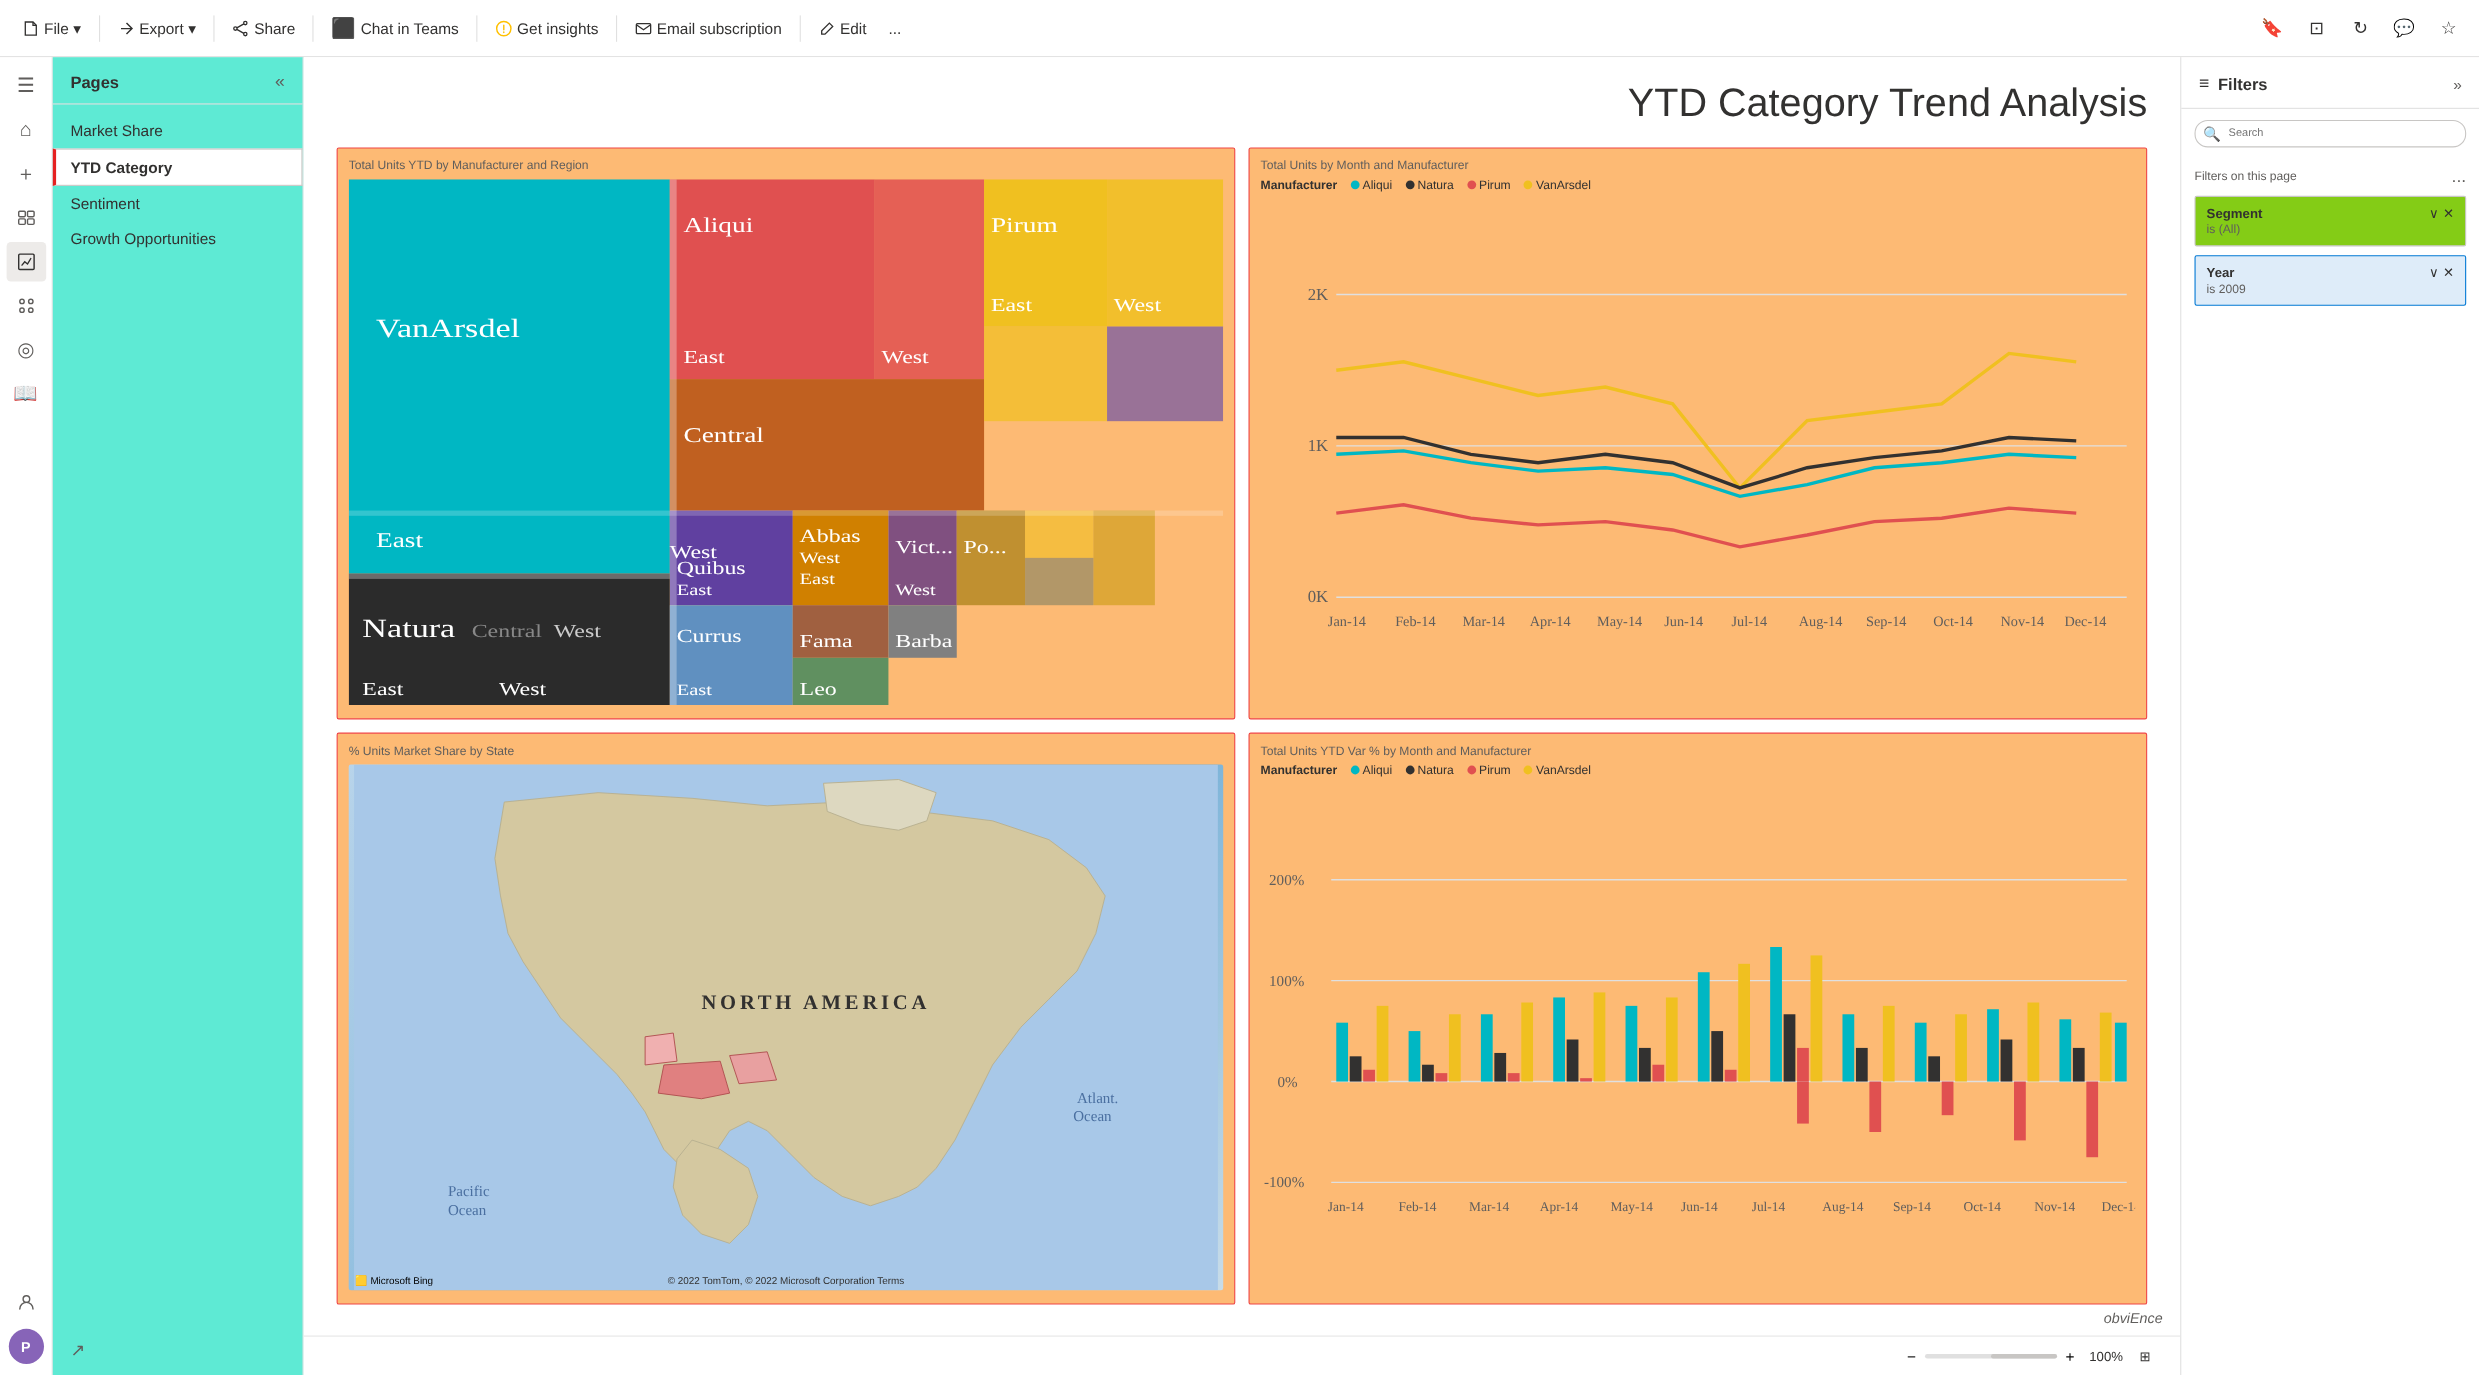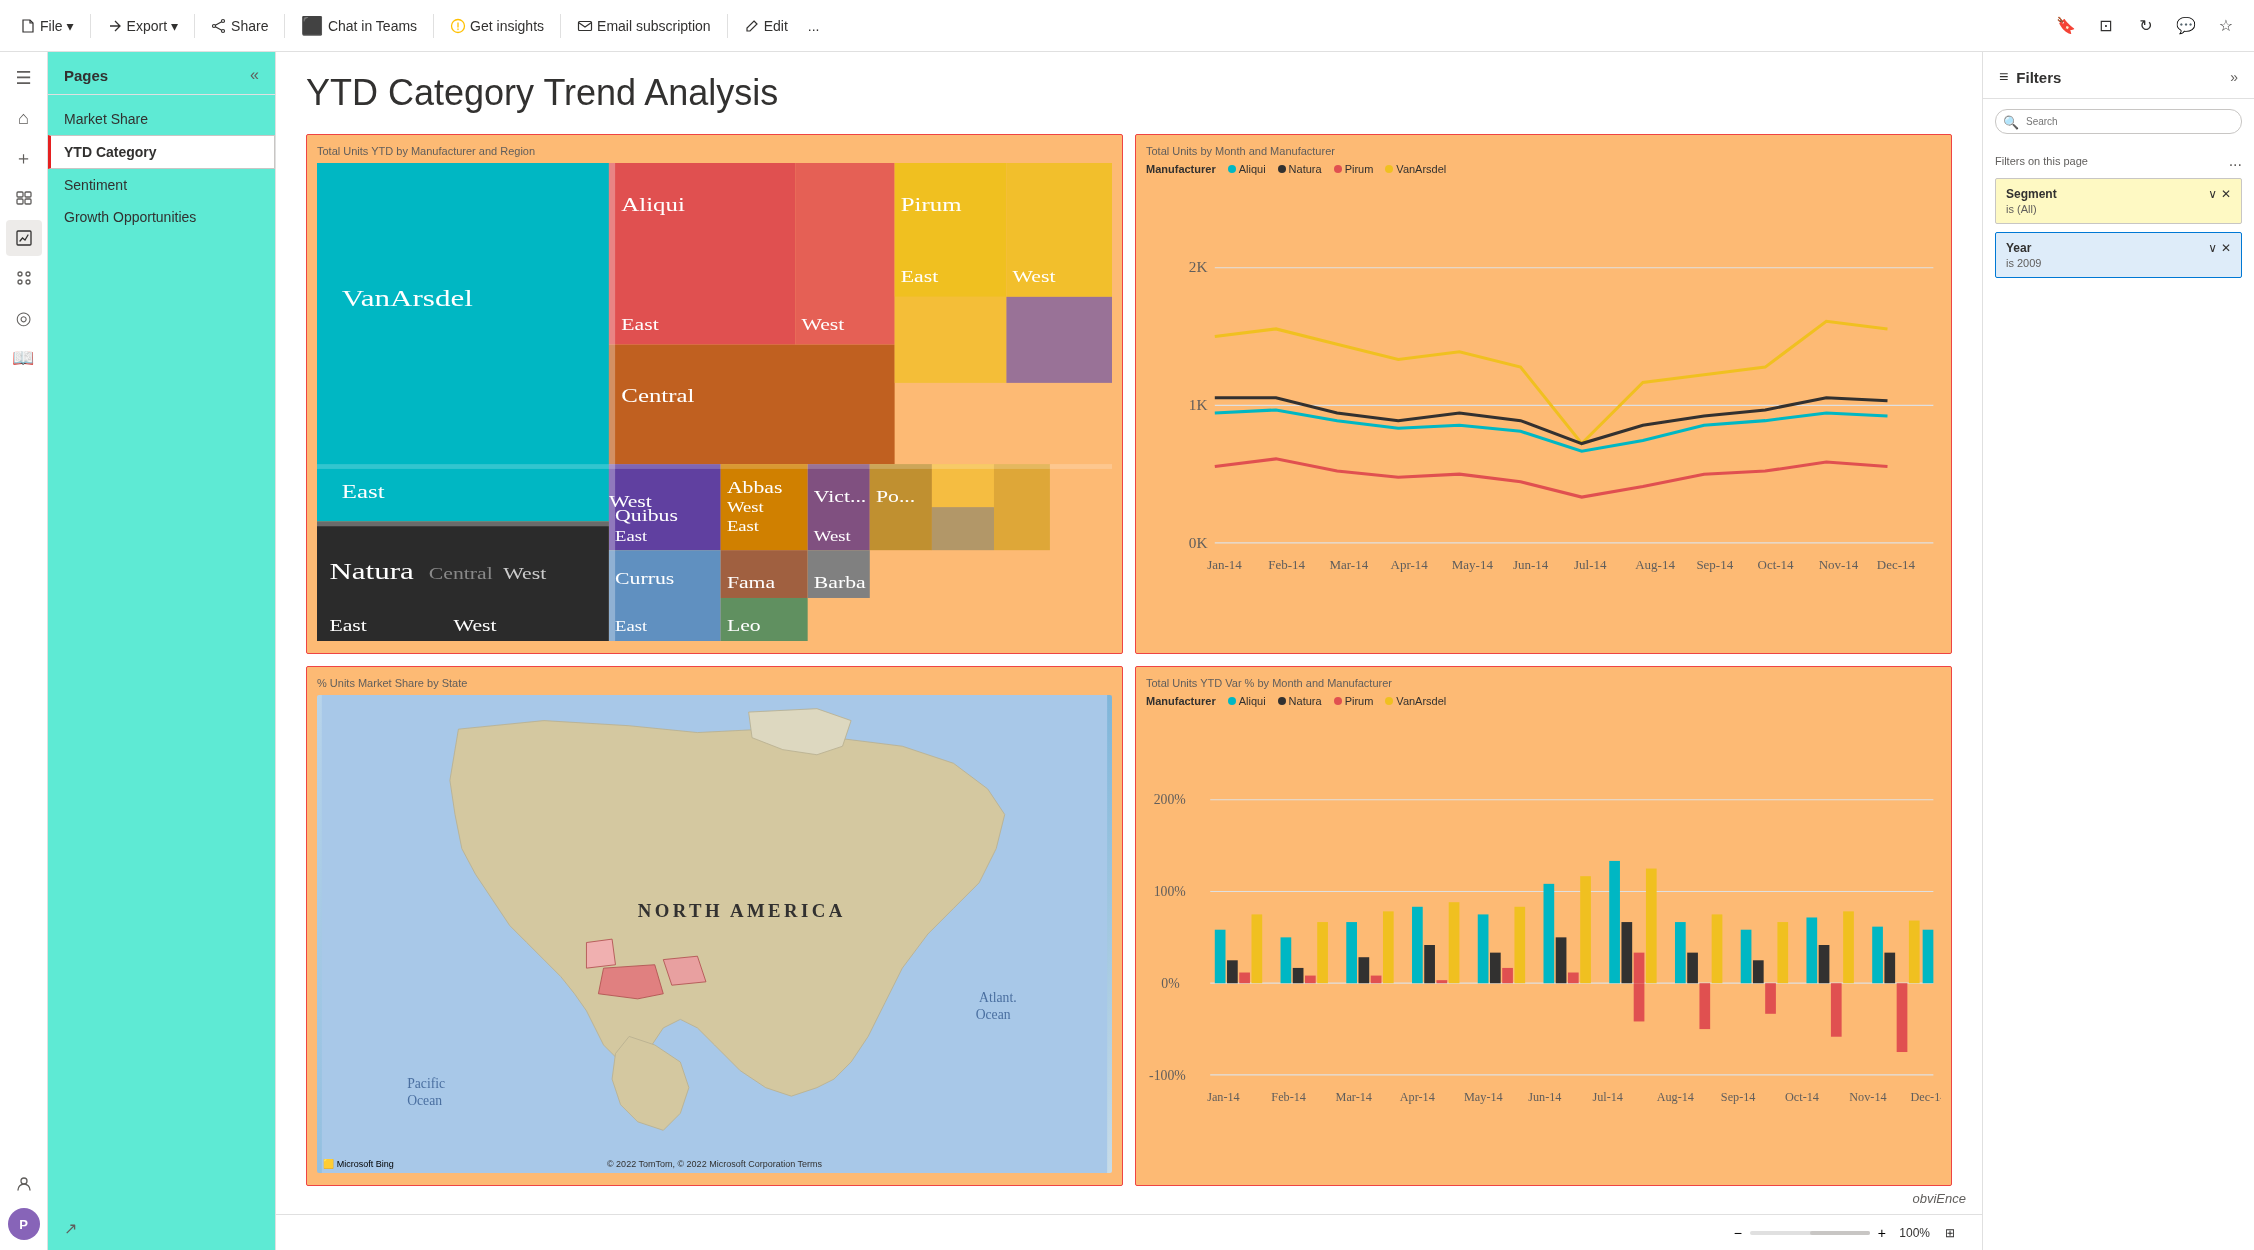--- a/index.html
+++ b/index.html
@@ -74,21 +74,21 @@
     
     .content-area {
       flex: 1; display: flex; flex-direction: column;
       background: #fff; overflow: hidden;
     }
     .report-canvas {
       flex: 1; background: #fff; padding: 20px 30px;
       overflow: hidden; position: relative;
     }
     .report-title {
-      text-align: left; font-size: 36px; font-weight: 300;
+      text-align: right; font-size: 36px; font-weight: 300;
       color: #323130; margin-bottom: 20px;
     }
     .charts-grid {
       display: grid; grid-template-columns: 1fr 1fr;
       grid-template-rows: 1fr 1fr; gap: 12px; height: calc(100% - 70px);
     }
     .chart-container {
       background: #fdba74; border: 1px solid #ef4444; border-radius: 2px;
       padding: 10px; position: relative; overflow: hidden;
     }
@@ -138,21 +138,21 @@
       position: absolute; left: 8px; top: 50%; transform: translateY(-50%);
       color: #605e5c; font-size: 13px;
     }
     .filters-section-title {
       font-size: 11px; color: #605e5c; padding: 8px 12px 4px;
       display: flex; align-items: center; justify-content: space-between;
     }
     .filters-section-dots { cursor: pointer; font-size: 16px; color: #605e5c; }
     .filter-card {
       margin: 4px 12px; padding: 8px 10px;
-      border: 1px solid #c8c6c4; border-radius: 2px; background: #fef9c3;
+      border: 1px solid #c8c6c4; border-radius: 2px; background: #84cc16;
     }
     .filter-card.active { background: #deecf9; border-color: #0078d4; }
     .filter-card-header {
       display: flex; align-items: center; justify-content: space-between;
     }
     .filter-card-label { font-size: 12px; font-weight: 600; color: #323130; }
     .filter-card-controls { display: flex; gap: 4px; }
     .filter-card-value { font-size: 11px; color: #605e5c; margin-top: 2px; }
     .filter-chevron { cursor: pointer; font-size: 12px; color: #323130; }
     .filter-clear { cursor: pointer; font-size: 12px; color: #323130; }

